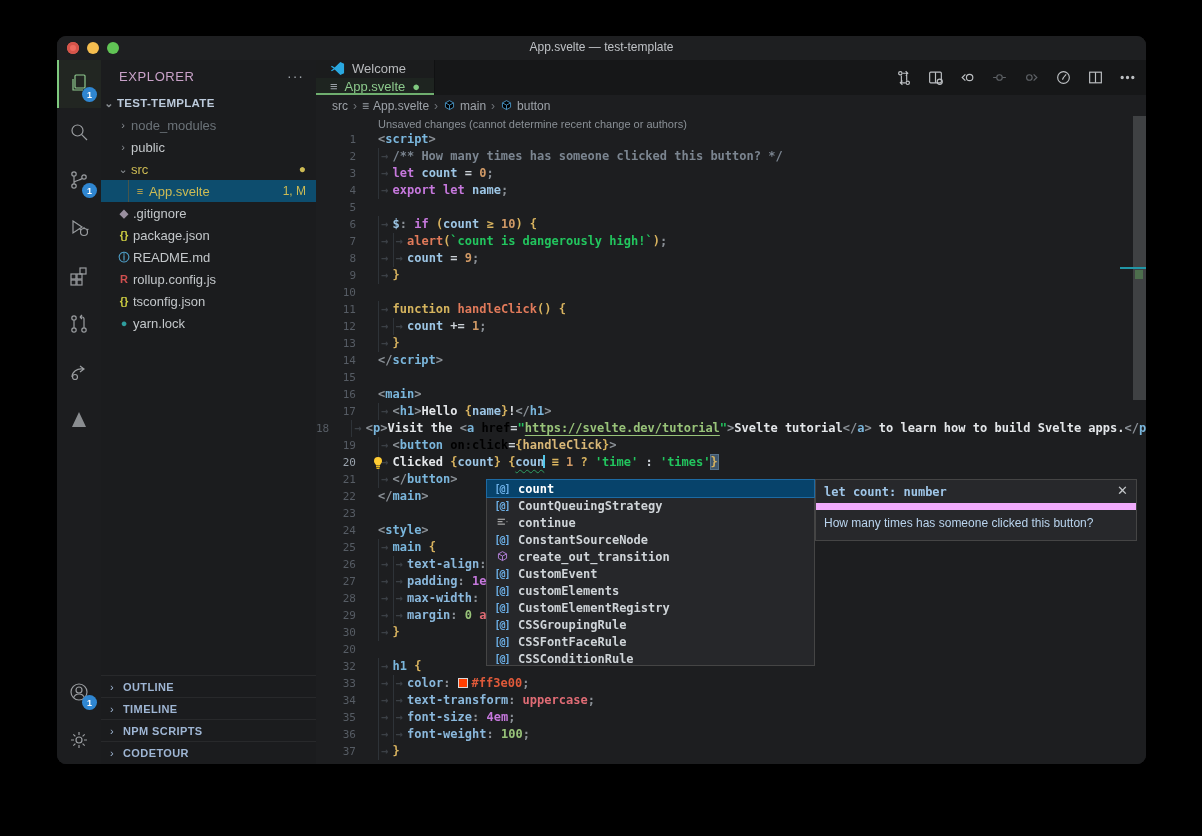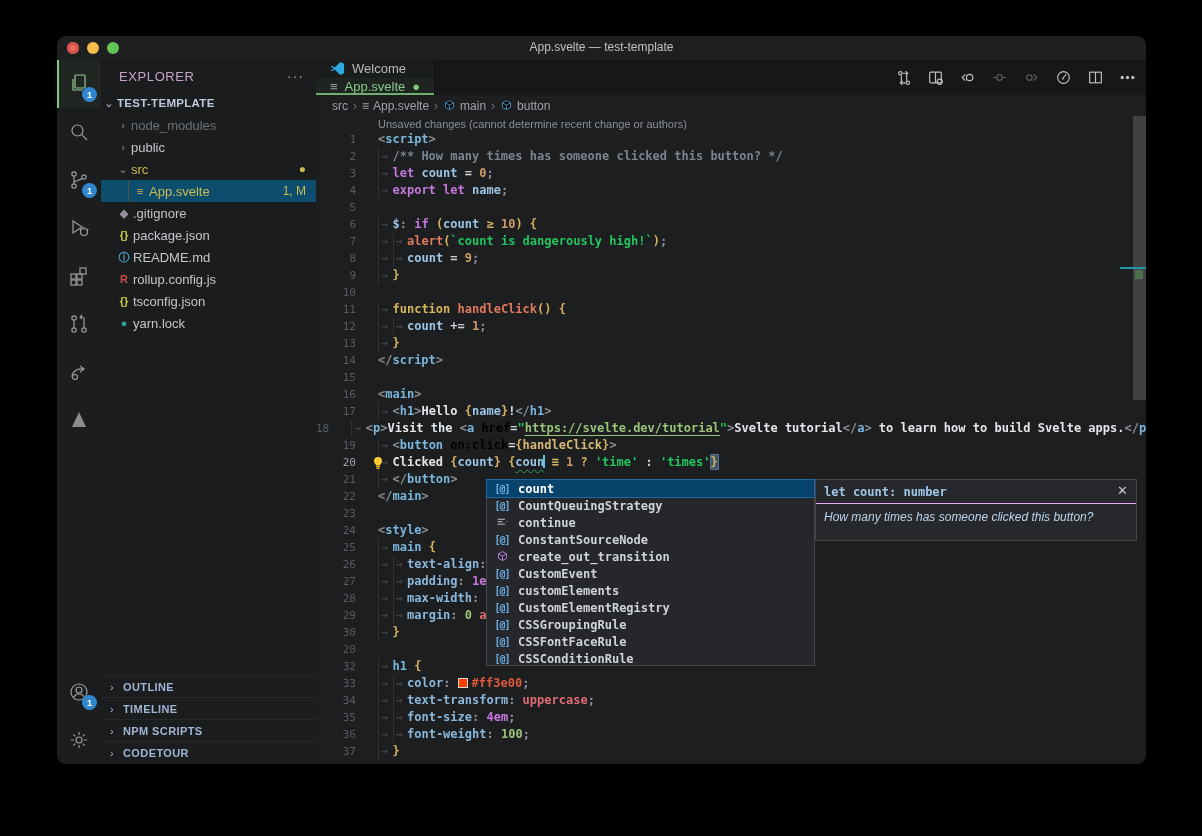--- a/index.html
+++ b/index.html
@@ -106,23 +106,23 @@
     color:#cfd4d8; }
   .sg-row.sel { background:#07436b; outline:1px solid #1d6aa3; color:#fff; }
   .sg-ico { width:22px; flex:0 0 22px; display:flex; justify-content:center;
     font-size:10px; font-weight:bold; }
   .sg-ico.var { color:#6cb0e8; letter-spacing:-1px; }
   .sg-ico svg { width:13px; height:13px; fill:none; stroke-width:1.2; }
   .sg-label { font-size:12px; white-space:nowrap; }
   .sg-docs { position:absolute; left:499px; top:363px; width:322px; height:62px;
     background:#27282b; border:1px solid #454545; border-left:1px solid #454545; z-index:5; }
   .sg-sig { padding:5px 8px 4px 8px; font-size:12px; color:#9fc6e8;
-    border-bottom:1px solid #f0abfc; }
+    border-bottom:7px solid #f0abfc; }
   .sg-doc { padding:6px 8px; font-family:"Liberation Sans",sans-serif; font-weight:normal;
-    font-size:12px; color:#b9d4ee;font-style:italic; }
+    font-size:12px; color:#b9d4ee; }
   .sg-close { position:absolute; right:8px; top:3px; color:#c3c6c9; font-size:13px;
     font-family:"Liberation Sans",sans-serif; font-weight:normal; }
   
   .sbar { position:absolute; right:0; top:0; width:13px; height:284px; background:#3f4143; }
   .ov-cursorline { position:absolute; right:0; top:151px; width:26px; height:2px;
     background:#2196a6; }
   .ov-mod { position:absolute; right:3px; top:154px; width:8px; height:9px; background:#4d6e4d; }
 </style>
 </head>
 <body>

